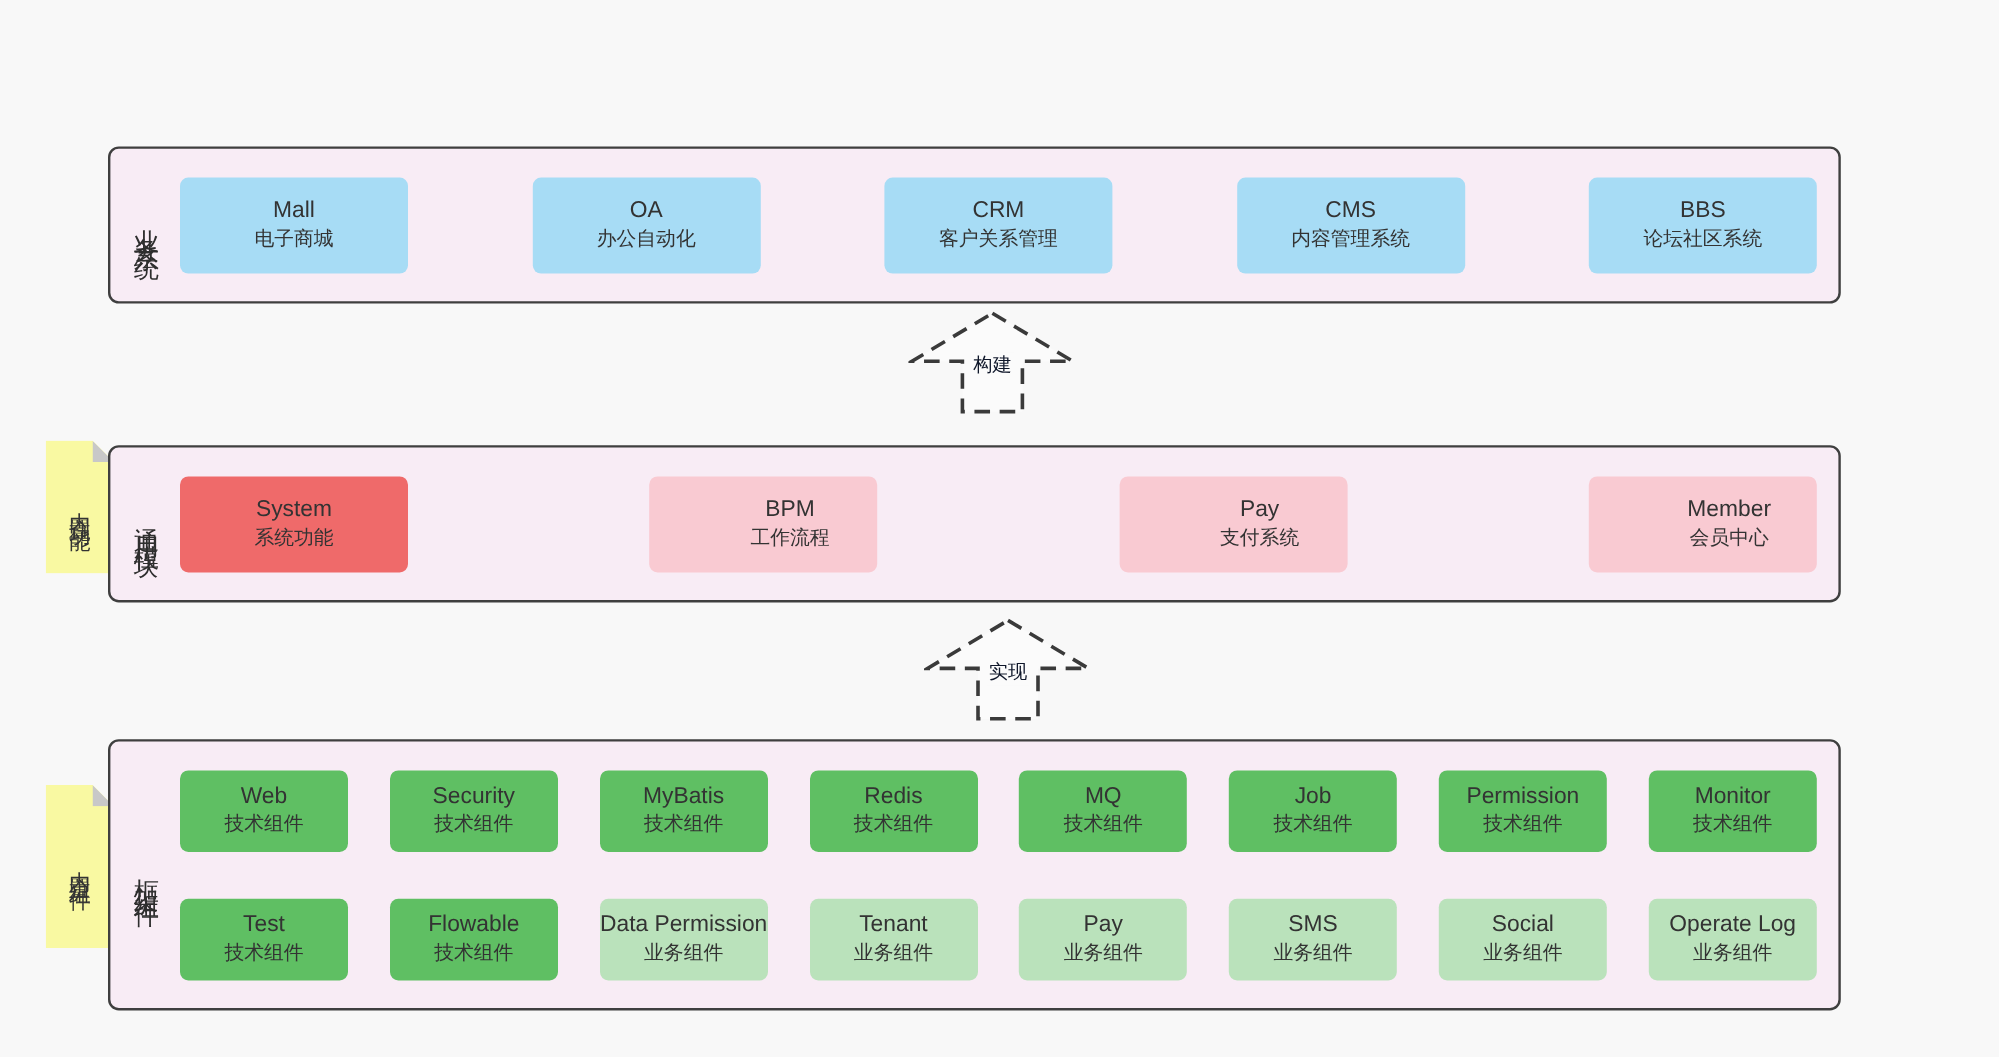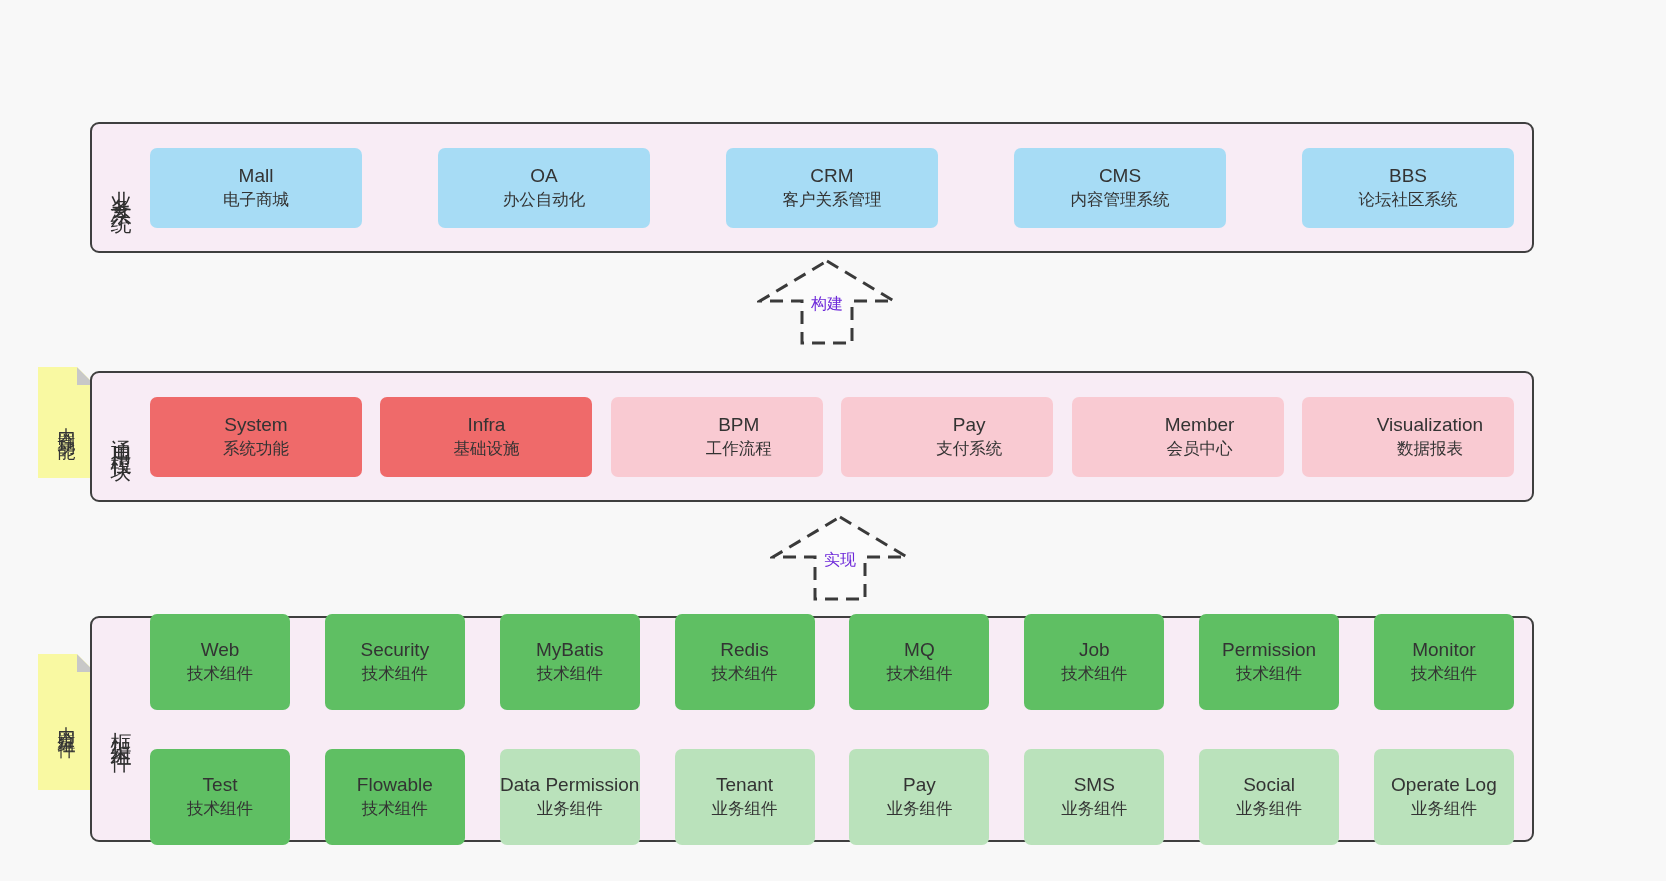--- a/index.html
+++ b/index.html
@@ -54,31 +54,31 @@
     display: flex;
     flex-direction: column;
     justify-content: center;
     gap: 39px;
     padding-right: 18px;
   }
   .row { display: flex; justify-content: space-between; }
 
   
   .box {
-    width: 212px;
+    width: 190px;
     height: 80px;
     border-radius: 7px;
     display: flex;
     flex-direction: column;
     align-items: center;
     justify-content: center;
     text-align: center;
     line-height: 1.3;
   }
-  .box.small { width: 140px; height: 96px; }
+  .box.small { width: 140px; height: 68px; }
   .box-name { font-size: 19px; }
   .box-desc { font-size: 16.5px; }
   .blue       { background: var(--box-blue, #a7dcf5); }
   .red        { background: var(--box-red, #ef6a6a); text-align: right; }
   .pink       { background: var(--box-pink, #f9cad2); padding-left: 44px; }
   .green      { background: var(--box-green, #5fbf63); }
   .lightgreen { background: var(--box-lightgreen, #bae2bb); }
 
   
   .sticky {
@@ -114,21 +114,21 @@
   .arrow { position: absolute; width: 140px; height: 88px; z-index: 0; }
   #arrow-build     { left: 757px; top: 258px; }
   #arrow-implement { left: 770px; top: 514px; }
   .arrow svg { display: block; }
   .arrow-label {
     position: absolute;
     left: 50%;
     top: 36px;
     transform: translateX(-50%);
     font-size: 16px;
-    color: #6d28d9;
+    color: #0f172a;
     background: var(--arrow-fill, #fbfbfb);
     padding: 0 2px;
     white-space: nowrap;
   }
 </style>
 </head>
 <body>
 
 <div class="band" id="band-business">
   <div class="side-label-wrap">
@@ -172,39 +172,31 @@
 
 <div class="band" id="band-modules">
   <div class="side-label-wrap">
     <span class="side-label">通用模块</span>
   </div>
   <div class="items">
     <div class="box red">
       <div class="box-name">System</div>
       <div class="box-desc">系统功能</div>
     </div>
-    <div class="box red">
-      <div class="box-name">Infra</div>
-      <div class="box-desc">基础设施</div>
-    </div>
     <div class="box pink">
       <div class="box-name">BPM</div>
       <div class="box-desc">工作流程</div>
     </div>
     <div class="box pink">
       <div class="box-name">Pay</div>
       <div class="box-desc">支付系统</div>
     </div>
     <div class="box pink">
       <div class="box-name">Member</div>
       <div class="box-desc">会员中心</div>
-    </div>
-    <div class="box pink">
-      <div class="box-name">Visualization</div>
-      <div class="box-desc">数据报表</div>
     </div>
   </div>
 </div>
 
 <div class="arrow" id="arrow-implement">
   <svg width="140" height="88" viewBox="0 0 140 88">
     <path d="M70 3 L137 43 H95 V85 H45 V43 H3 Z" style="fill:var(--arrow-fill,#fbfbfb);stroke:var(--arrow,#3a3a3a);" stroke-width="3" stroke-dasharray="13 8" stroke-linejoin="miter"></path>
   </svg>
   <span class="arrow-label">实现</span>
 </div>

